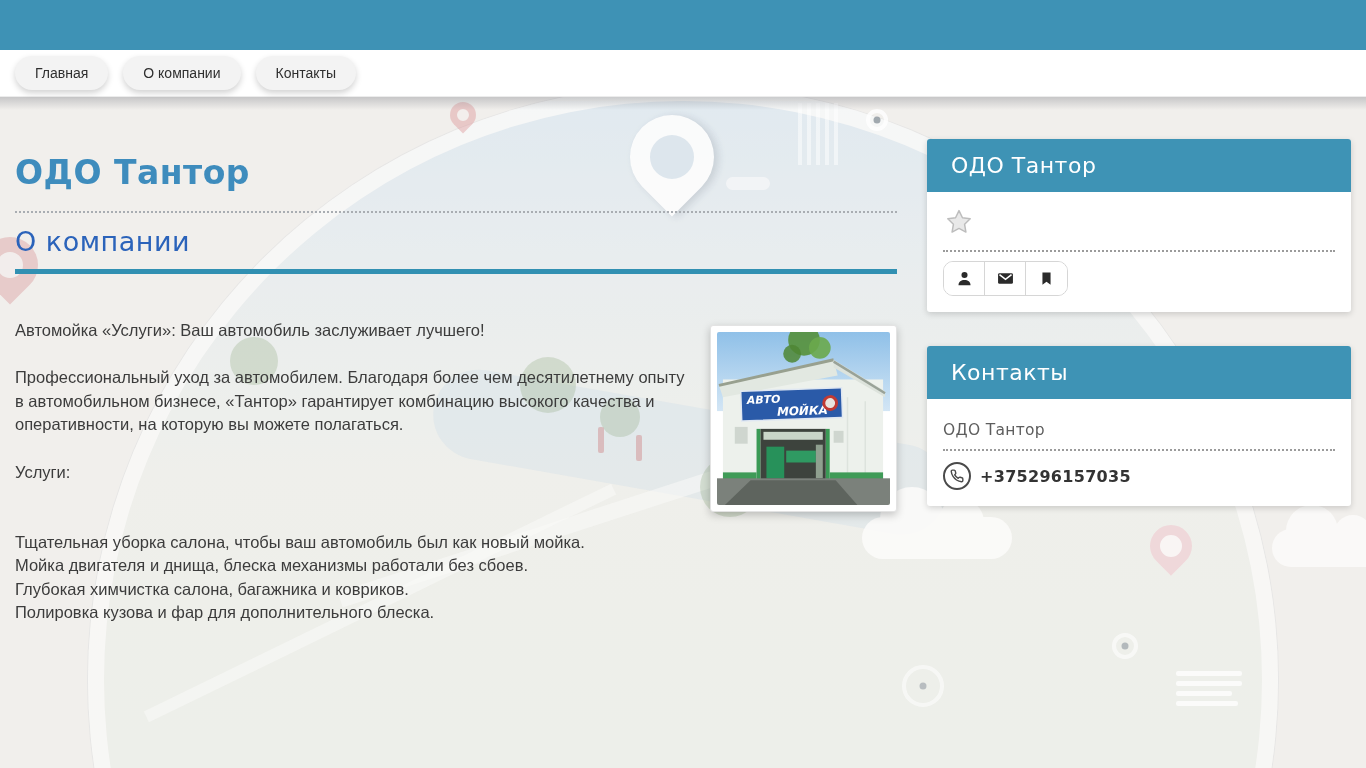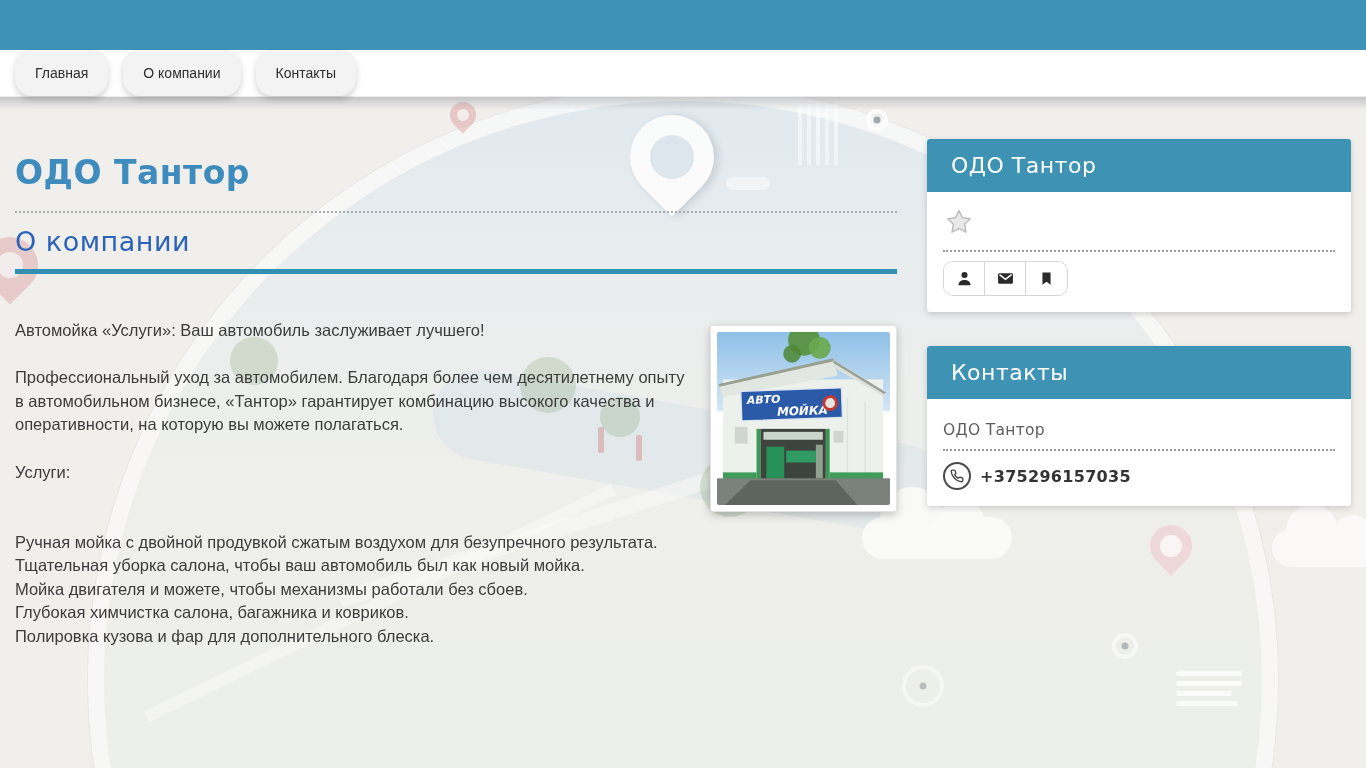--- a/index.html
+++ b/index.html
@@ -3,21 +3,21 @@
 <meta charset="utf-8">
 <style>
   * { margin:0; padding:0; box-sizing:border-box; }
   html,body { width:1366px; height:768px; overflow:hidden; }
   body { font-family:"Liberation Sans", sans-serif; background:#f1efec; }
 
   
   .topbar { height:50px; background:#3e92b5; }
 
   
-  .navbar { height:47px; background:#ffffff; display:flex; padding-left:15px; border-bottom:1px solid #ececec; position:relative; z-index:5; }
+  .navbar { height:47px; background:#ffffff; display:flex; align-items:center; padding-left:15px; border-bottom:1px solid #ececec; position:relative; z-index:5; }
   .pill { font-family:"Liberation Sans", sans-serif; font-size:14px; color:#2f2f2f; background:#f3f3f3;
           border:none; border-radius:17px; padding:9px 20px; margin-right:15px; cursor:pointer;
           box-shadow:0 3px 6px rgba(0,0,0,.18); }
 
   
   .stage { position:relative; height:671px; overflow:hidden; background:#f1efec; }
   .topshadow { position:absolute; left:0; top:0; width:100%; height:13px;
                background:linear-gradient(180deg, rgba(130,132,140,.38), rgba(130,132,140,0)); z-index:3; }
 
   
@@ -197,23 +197,22 @@
           <rect x="114" y="142" width="54" height="8" fill="#3f9b57"></rect>
 
           <rect x="0" y="148" width="175" height="27" fill="#7b817b"></rect>
           <polygon points="34,150 120,150 142,175 8,175" fill="#5e645e"></polygon>
         </svg>
       </div>
 
       <p>Автомойка «Услуги»: Ваш автомобиль заслуживает лучшего!</p>
       <p>Профессиональный уход за автомобилем. Благодаря более чем десятилетнему опыту в автомобильном бизнесе, «Тантор» гарантирует комбинацию высокого качества и оперативности, на которую вы можете полагаться.</p>
       <p class="services-label">Услуги:</p>
-      <div class="service-line">Ручная мойка с двойной продувкой сжатым воздухом для безупречного результата.</div>
       <div class="service-line">Тщательная уборка салона, чтобы ваш автомобиль был как новый мойка.</div>
-      <div class="service-line">Мойка двигателя и можете, чтобы механизмы работали без сбоев.</div>
+      <div class="service-line">Мойка двигателя и днища, блеска механизмы работали без сбоев.</div>
       <div class="service-line">Глубокая химчистка салона, багажника и ковриков.</div>
       <div class="service-line">Полировка кузова и фар для дополнительного блеска.</div>
     </div>
   </main>
 
   <aside class="sidebar">
 
     <section class="card">
       <header class="card-header">
         <span>ОДО Тантор</span>

